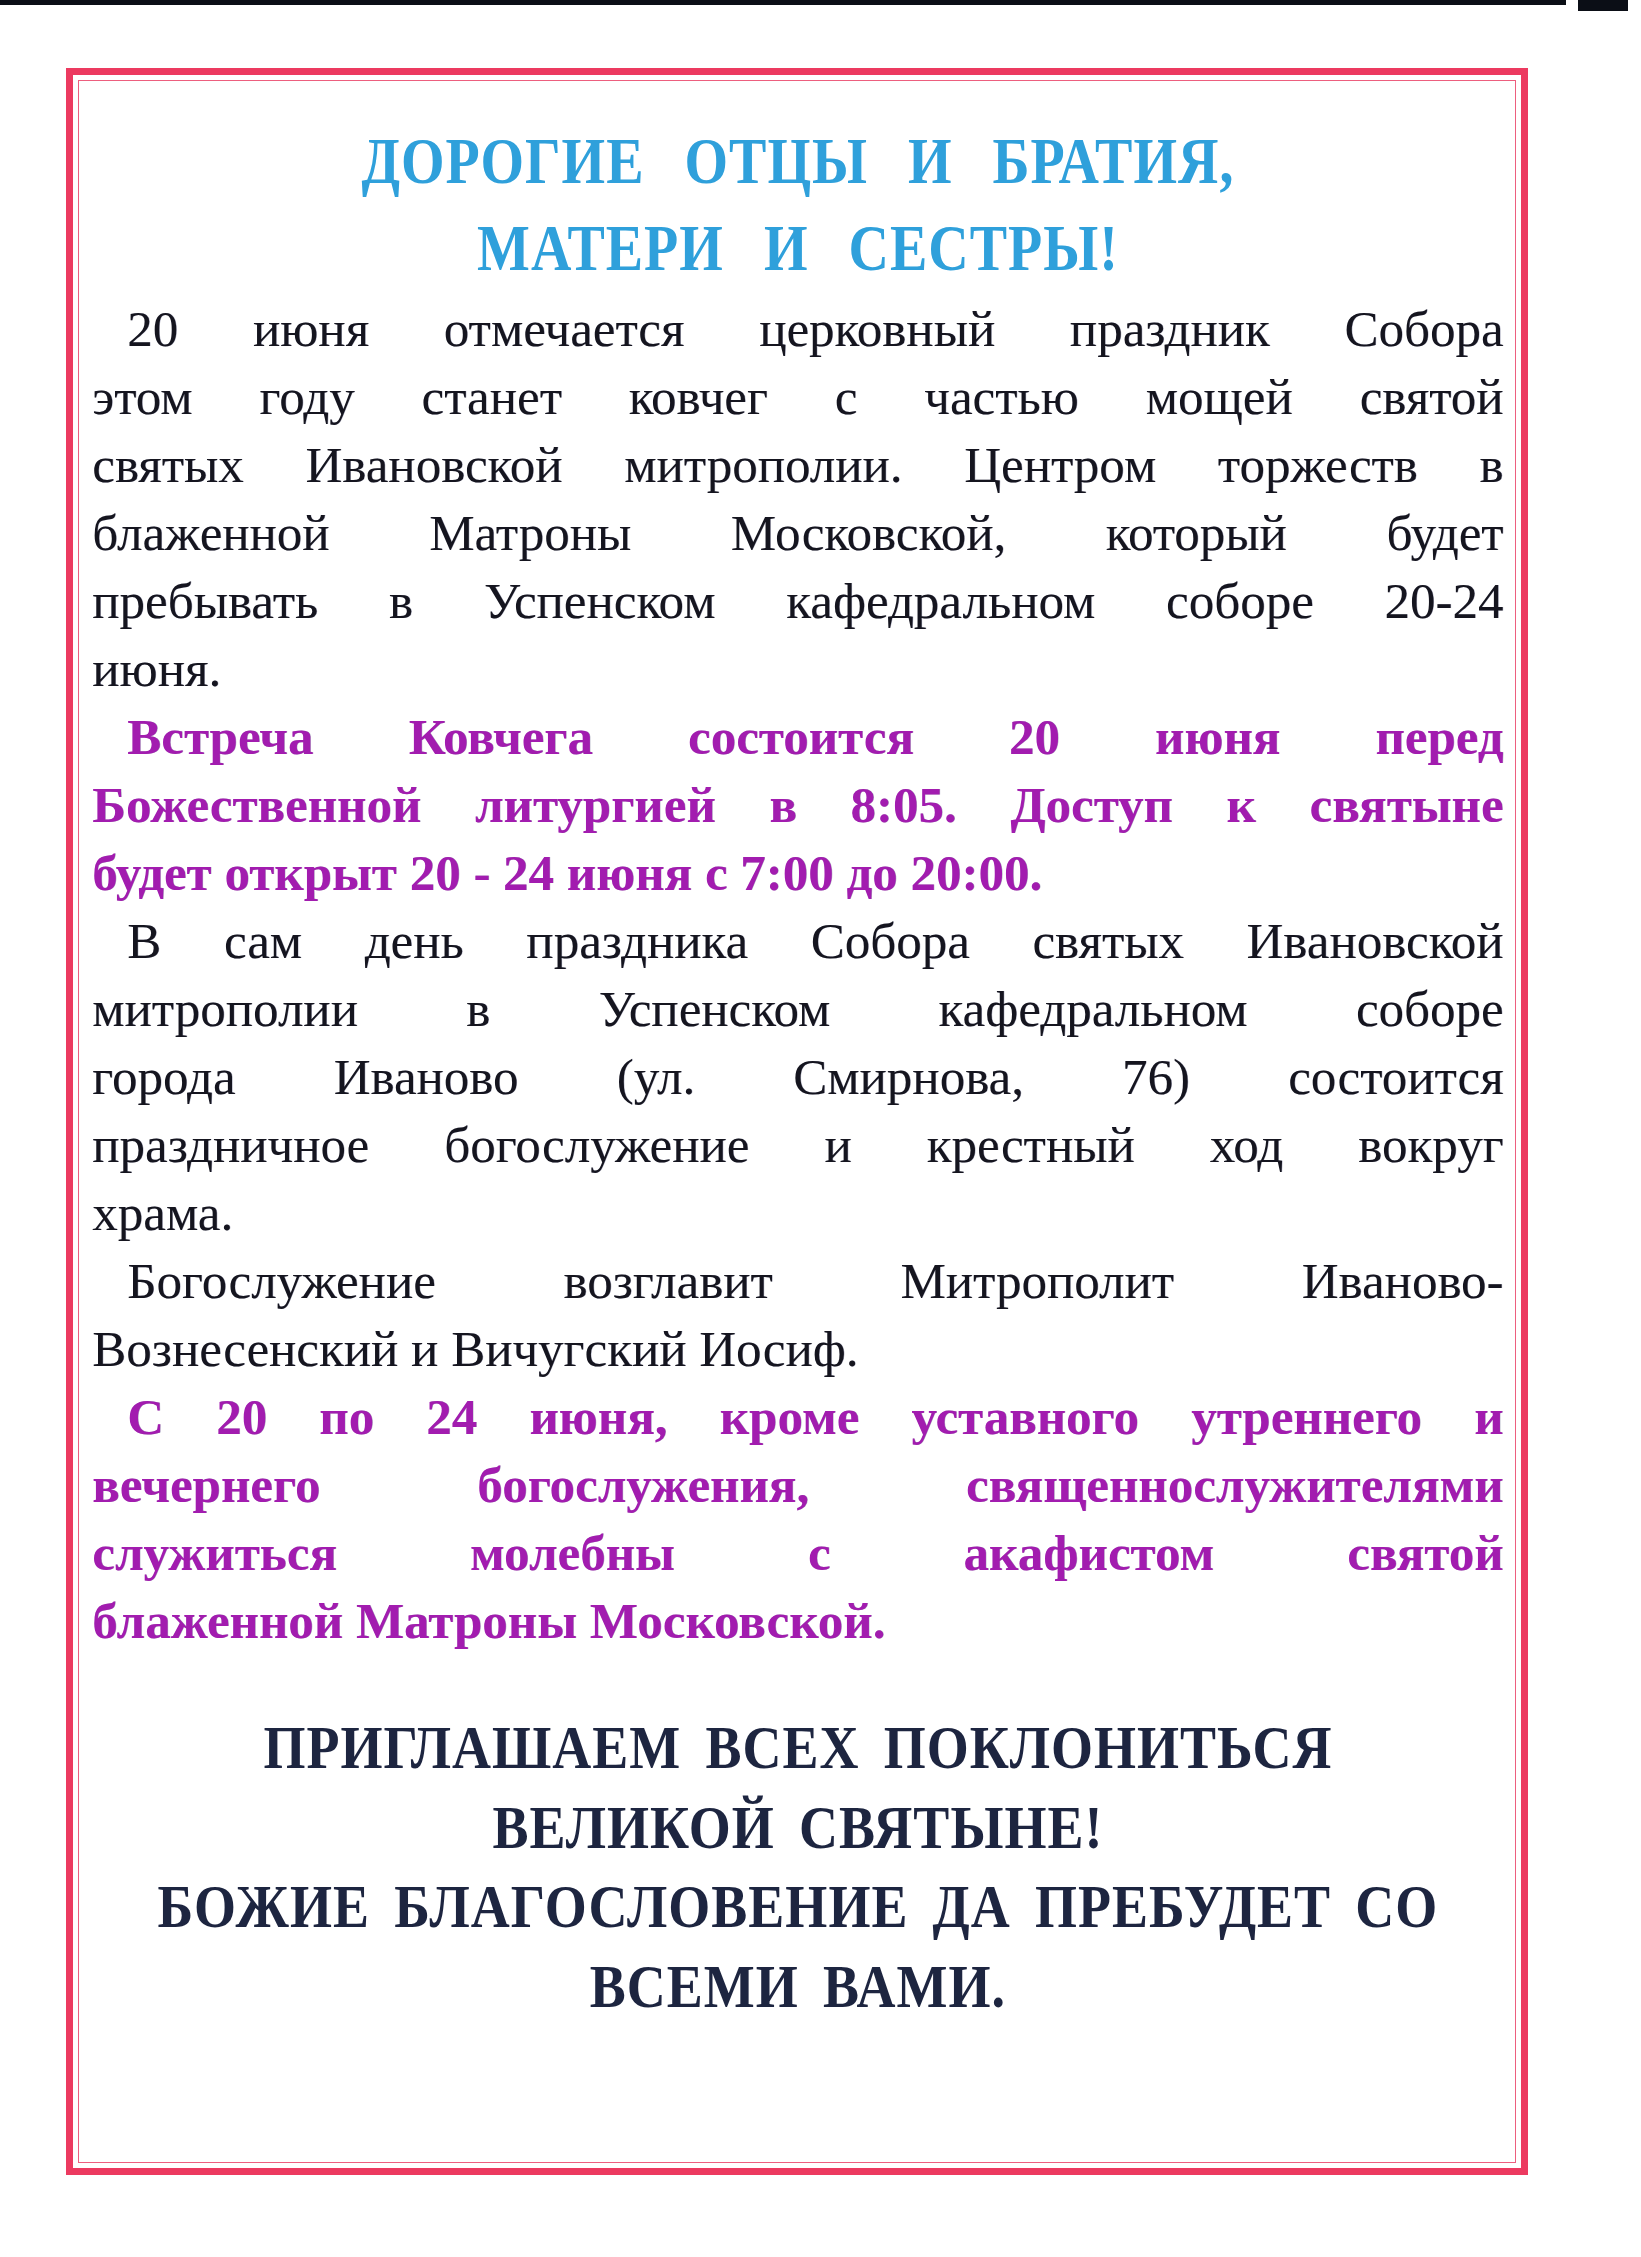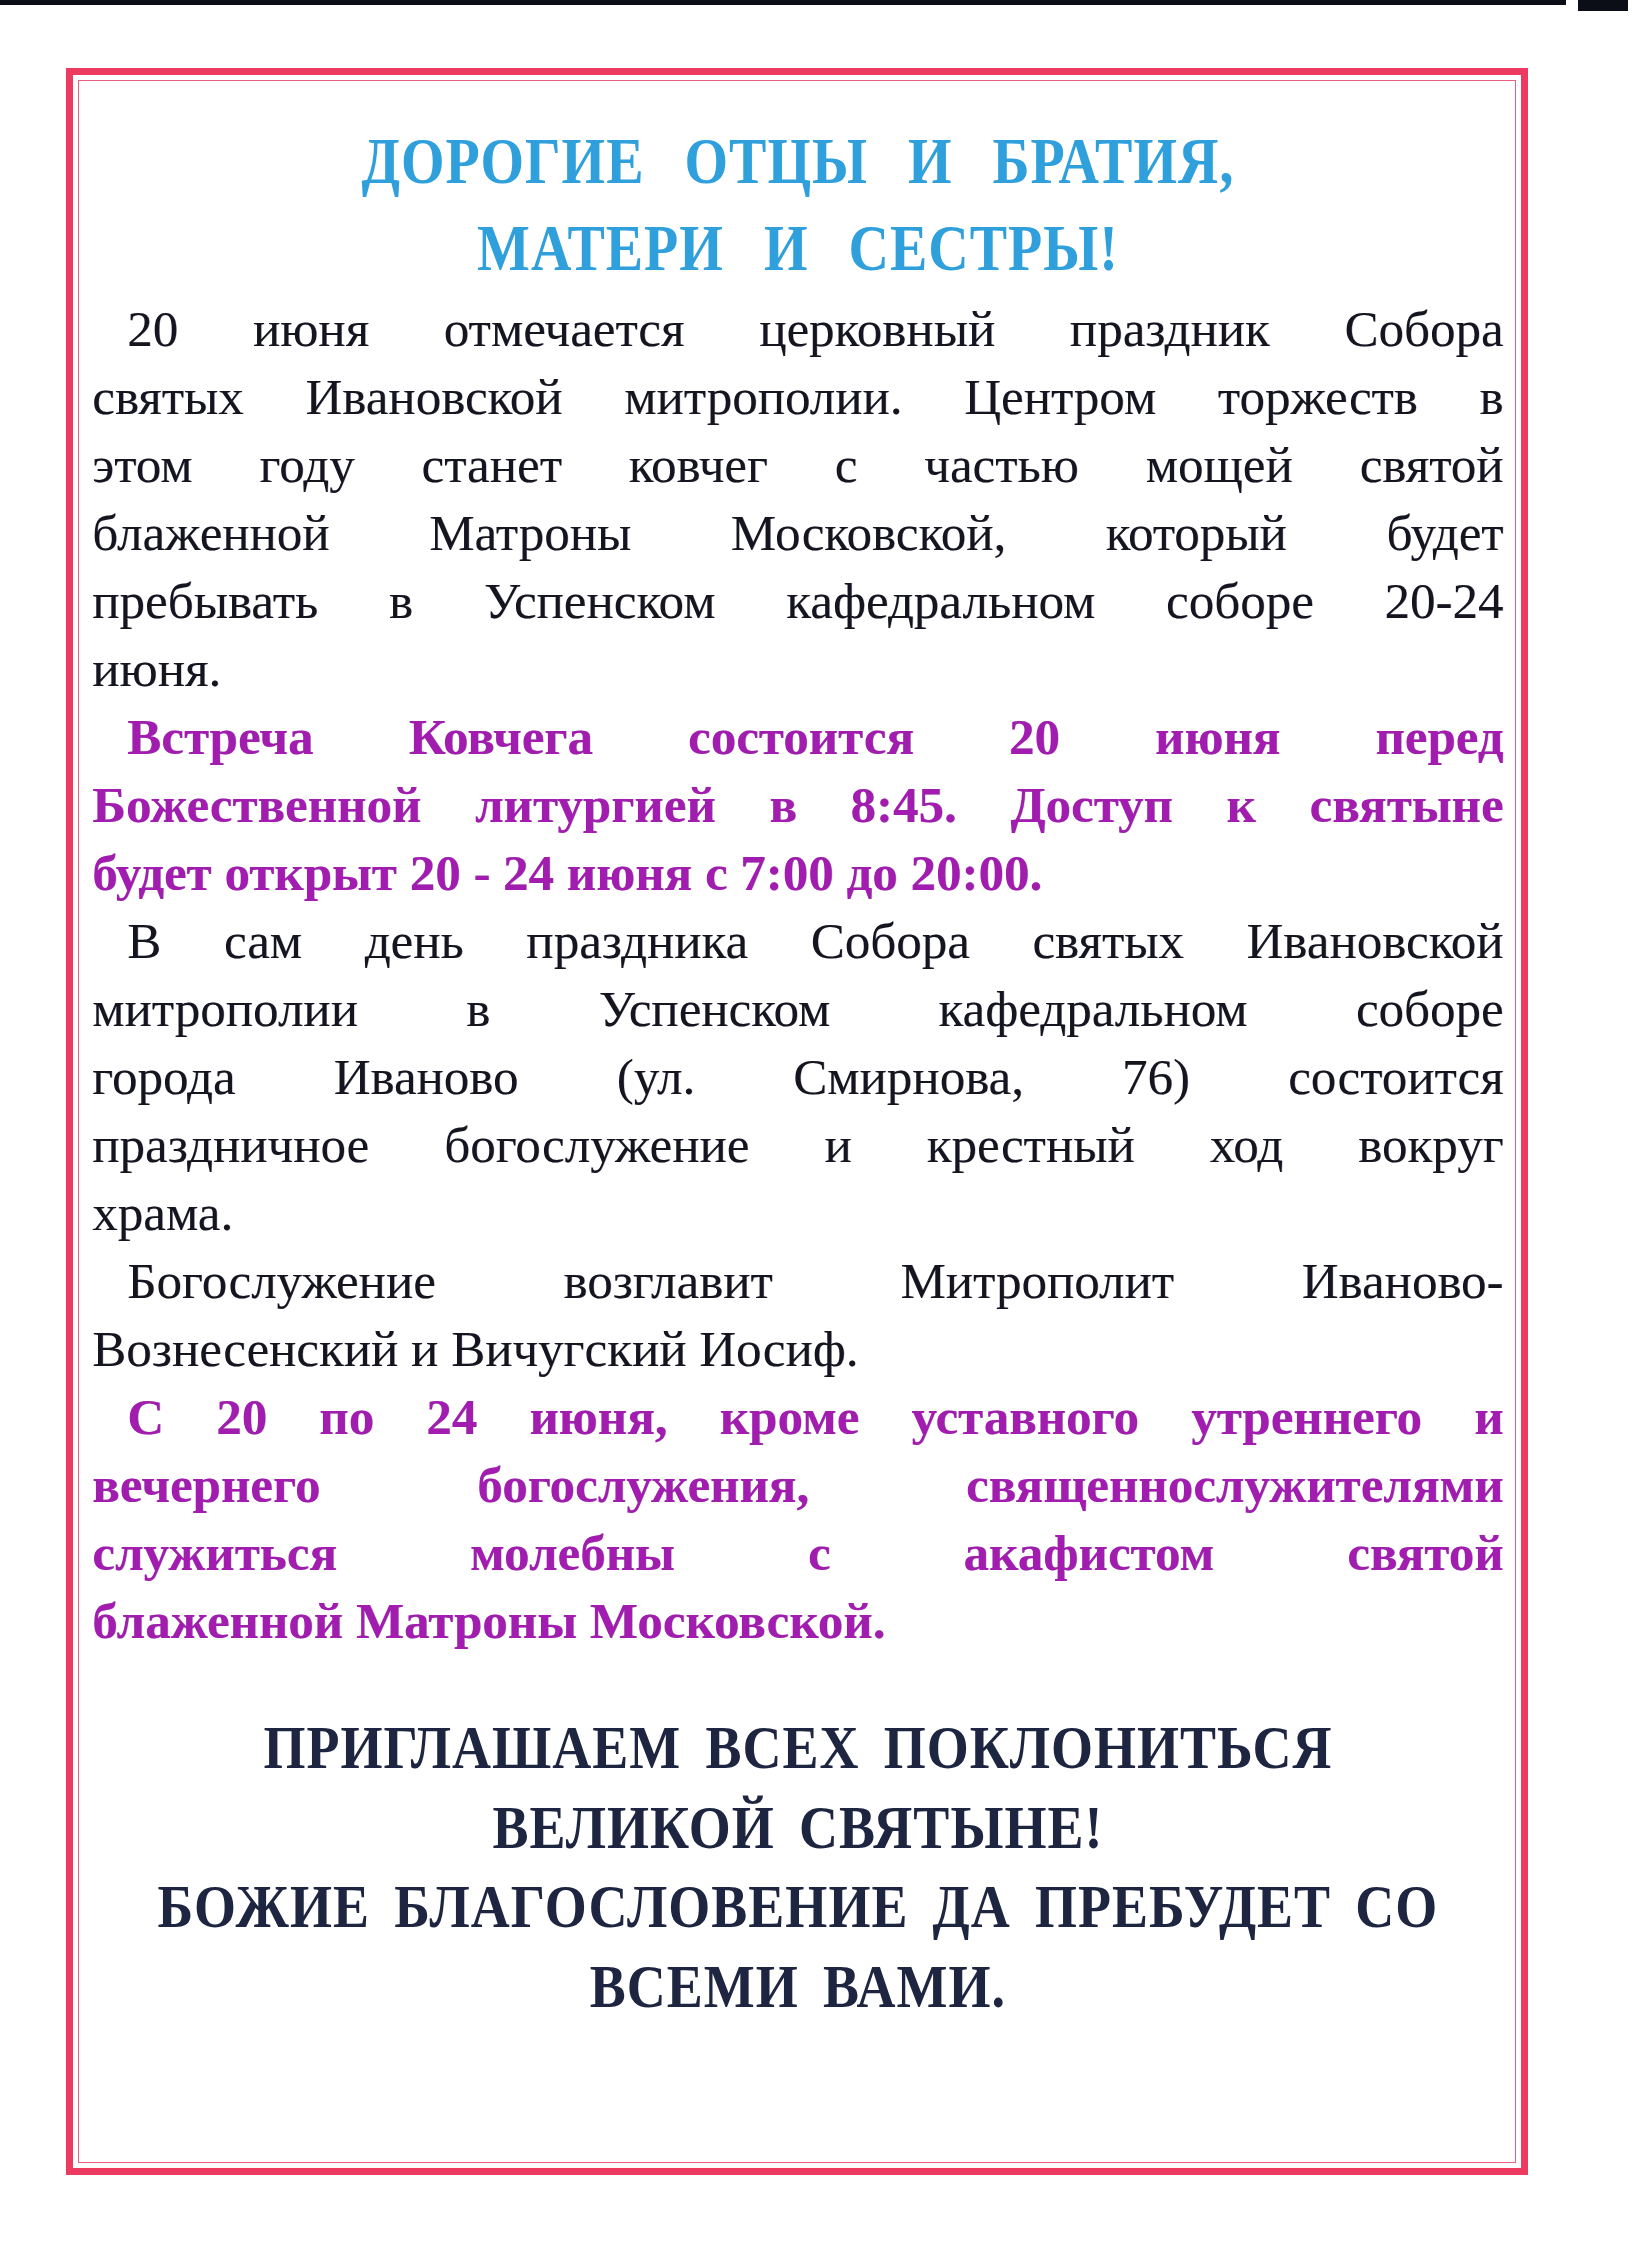--- a/index.html
+++ b/index.html
@@ -94,30 +94,30 @@
 
     <div class="title">
       <div>ДОРОГИЕ ОТЦЫ И БРАТИЯ,</div>
       <div>МАТЕРИ И СЕСТРЫ!</div>
     </div>
 
     <div class="body-text">
 
       <div class="para">
         <div class="pline first">20 июня отмечается церковный праздник Собора</div>
+        <div class="pline">этом году станет ковчег с частью мощей святой</div>
         <div class="pline">святых Ивановской митрополии. Центром торжеств в</div>
-        <div class="pline">этом году станет ковчег с частью мощей святой</div>
         <div class="pline">блаженной Матроны Московской, который будет</div>
         <div class="pline">пребывать в Успенском кафедральном соборе 20-24</div>
         <div class="pline last">июня.</div>
       </div>
 
       <div class="para bold">
         <div class="pline first">Встреча Ковчега состоится 20 июня перед</div>
-        <div class="pline">Божественной литургией в 8:45. Доступ к святыне</div>
+        <div class="pline">Божественной литургией в 8:05. Доступ к святыне</div>
         <div class="pline last">будет открыт 20 - 24 июня с 7:00 до 20:00.</div>
       </div>
 
       <div class="para">
         <div class="pline first">В сам день праздника Собора святых Ивановской</div>
         <div class="pline">митрополии в Успенском кафедральном соборе</div>
         <div class="pline">города Иваново (ул. Смирнова, 76) состоится</div>
         <div class="pline">праздничное богослужение и крестный ход вокруг</div>
         <div class="pline last">храма.</div>
       </div>

